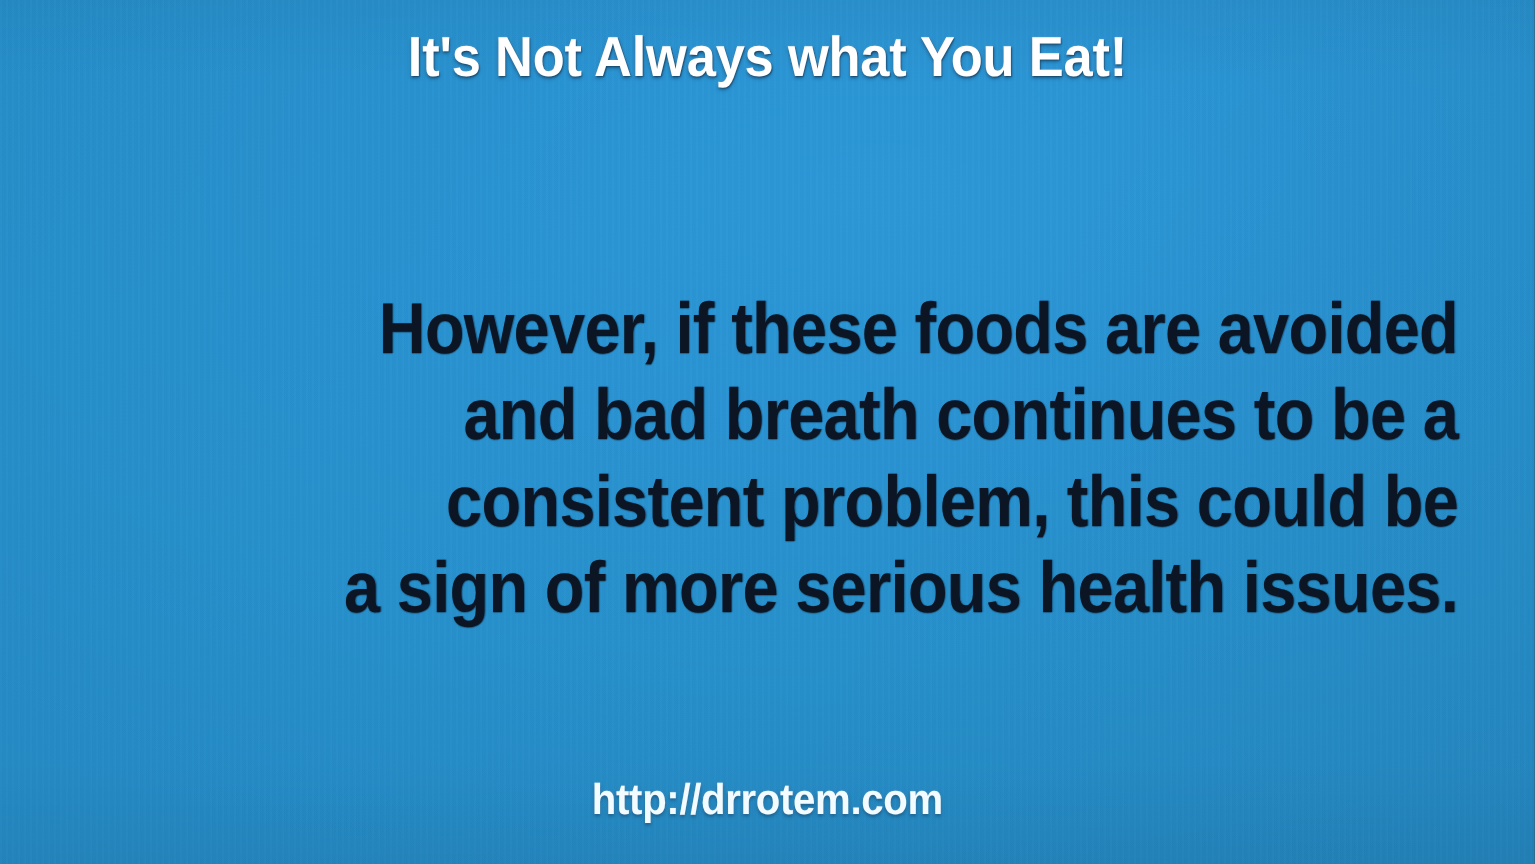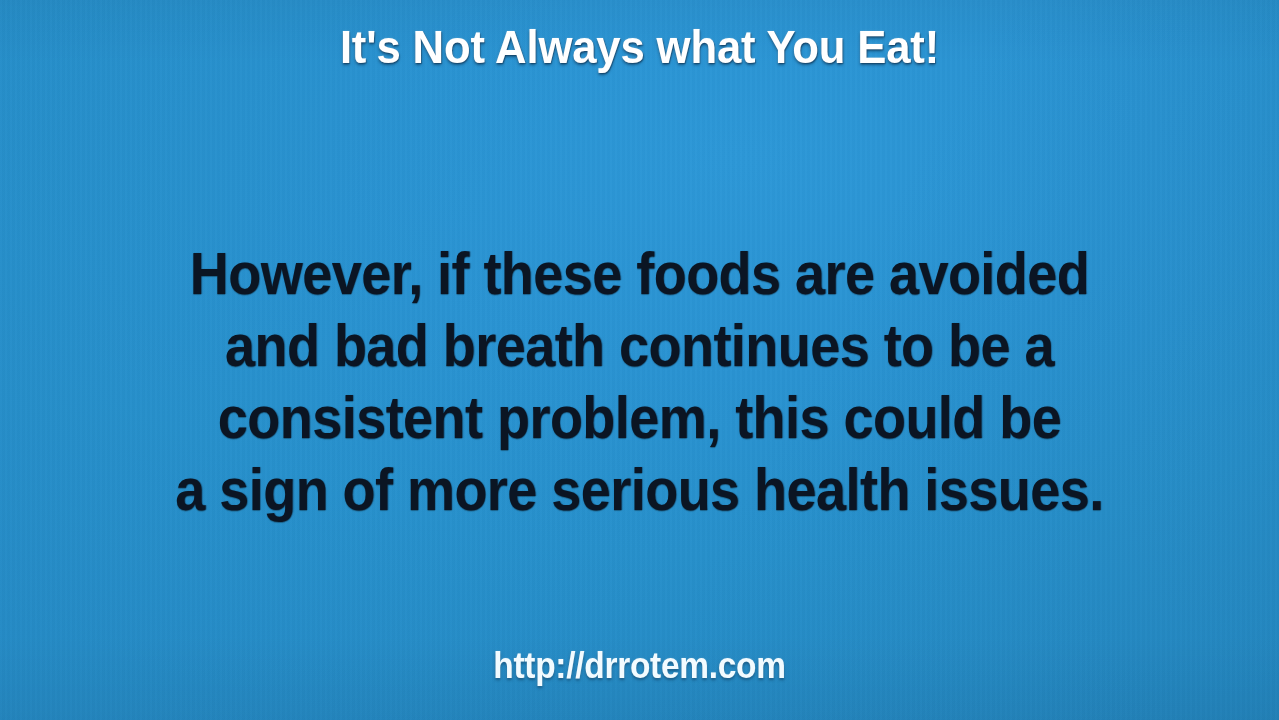--- a/index.html
+++ b/index.html
@@ -82,21 +82,21 @@
         0 0 2px rgba(255,255,255,0.30);
     white-space: nowrap;
   }
 
   
   .body-block {
     position: absolute;
     top: 238px;
     left: 0;
     width: 100%;
-    text-align: center;
+    text-align: right;
   }
   .body-line {
     color: #0b1523;
     font-size: 60px;
     font-weight: bold;
     line-height: 72px;
     letter-spacing: -0.6px;
     transform: scaleX(0.90);
     transform-origin: 50% 50%;
     white-space: nowrap;

